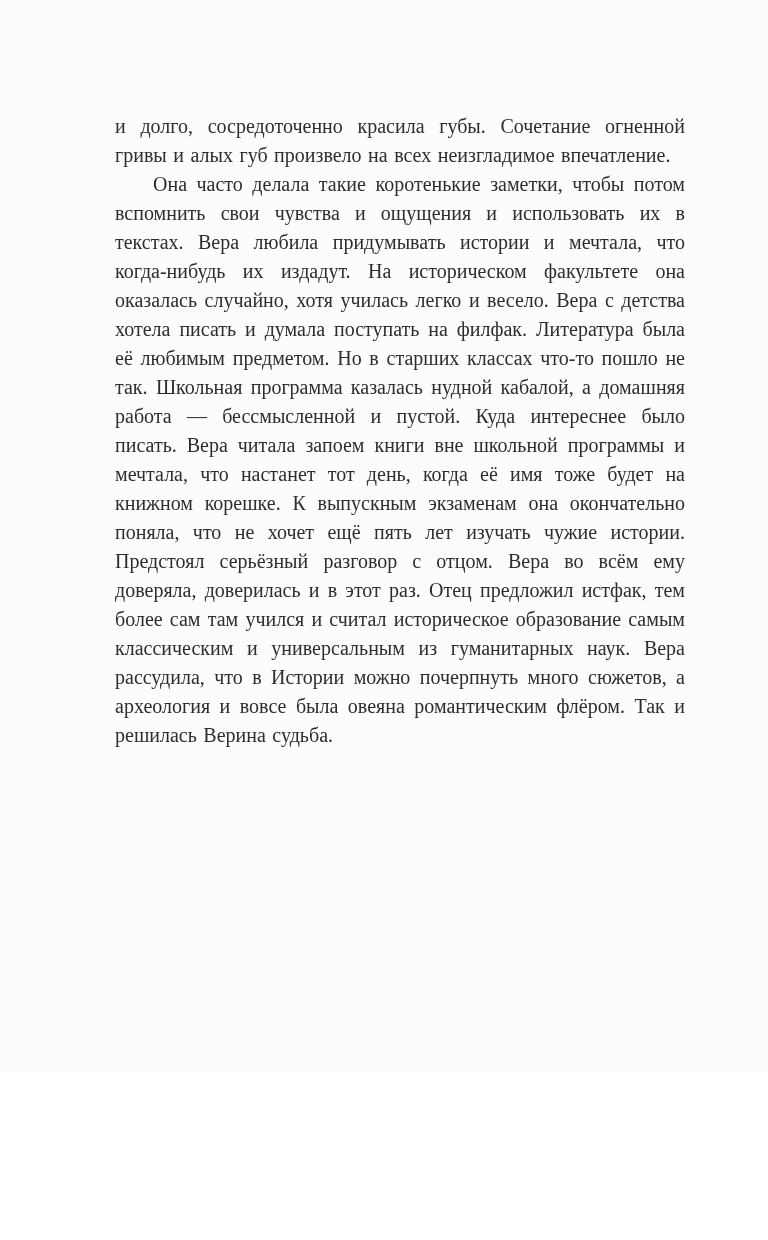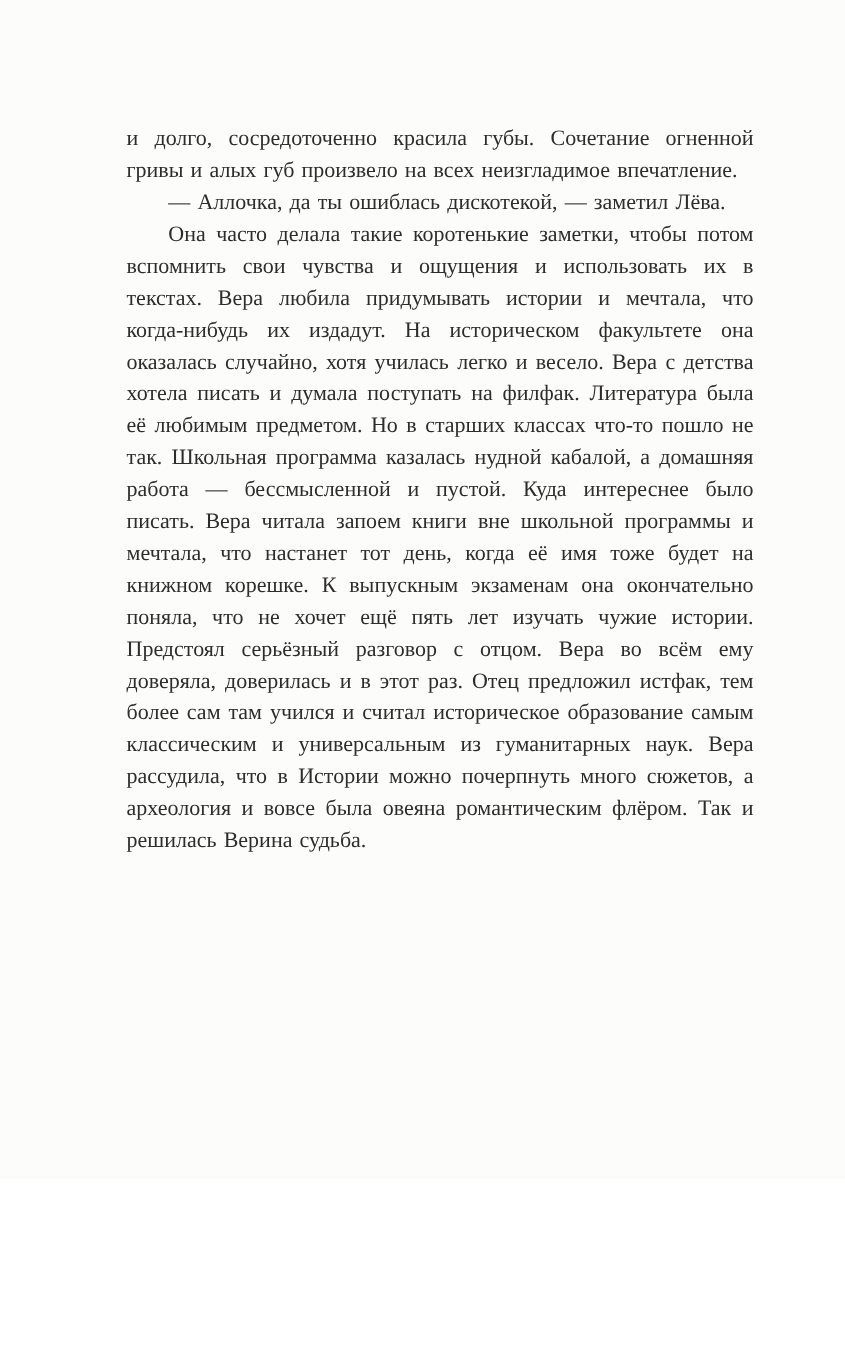--- a/index.html
+++ b/index.html
@@ -43,21 +43,20 @@
     top: 1075px;
   }
 </style>
 </head>
 <body>
 
 <div class="sheet">
 
   <div class="text-block">
     <p>и долго, сосредоточенно красила губы. Сочетание огненной гривы и алых губ произвело на всех неизгладимое впечатление.</p>
-    <p class="indent">— Аллочка, да ты ошиблась дискотекой, — заметил Лёва.</p>
     <p class="indent">Она часто делала такие коротенькие заметки, чтобы потом вспомнить свои чувства и ощущения и использовать их в текстах. Вера любила придумывать истории и мечтала, что когда-нибудь их издадут. На историческом факультете она оказалась случайно, хотя училась легко и весело. Вера с детства хотела писать и думала поступать на филфак. Литература была её любимым предметом. Но в старших классах что-то пошло не так. Школьная программа казалась нудной кабалой, а домашняя работа — бессмысленной и пустой. Куда интереснее было писать. Вера читала запоем книги вне школьной программы и мечтала, что настанет тот день, когда её имя тоже будет на книжном корешке. К выпускным экзаменам она окончательно поняла, что не хочет ещё пять лет изучать чужие истории. Предстоял серьёзный разговор с отцом. Вера во всём ему доверяла, доверилась и в этот раз. Отец предложил истфак, тем более сам там учился и считал историческое образование самым классическим и универсальным из гуманитарных наук. Вера рассудила, что в Истории можно почерпнуть много сюжетов, а археология и вовсе была овеяна романтическим флёром. Так и решилась Верина судьба.</p>
   </div>
 
   <span class="page-number">12</span>
 
   <svg class="tracks" width="400" height="165" viewBox="0 0 400 165">
     <defs>
       <g id="track">
         <path d="M-9,-6 L0,0 M-10,0 L0,0 M-9,6 L0,0 M0,0 L3.5,0" fill="none" stroke-width="2" stroke-linecap="round"></path>
       </g>

